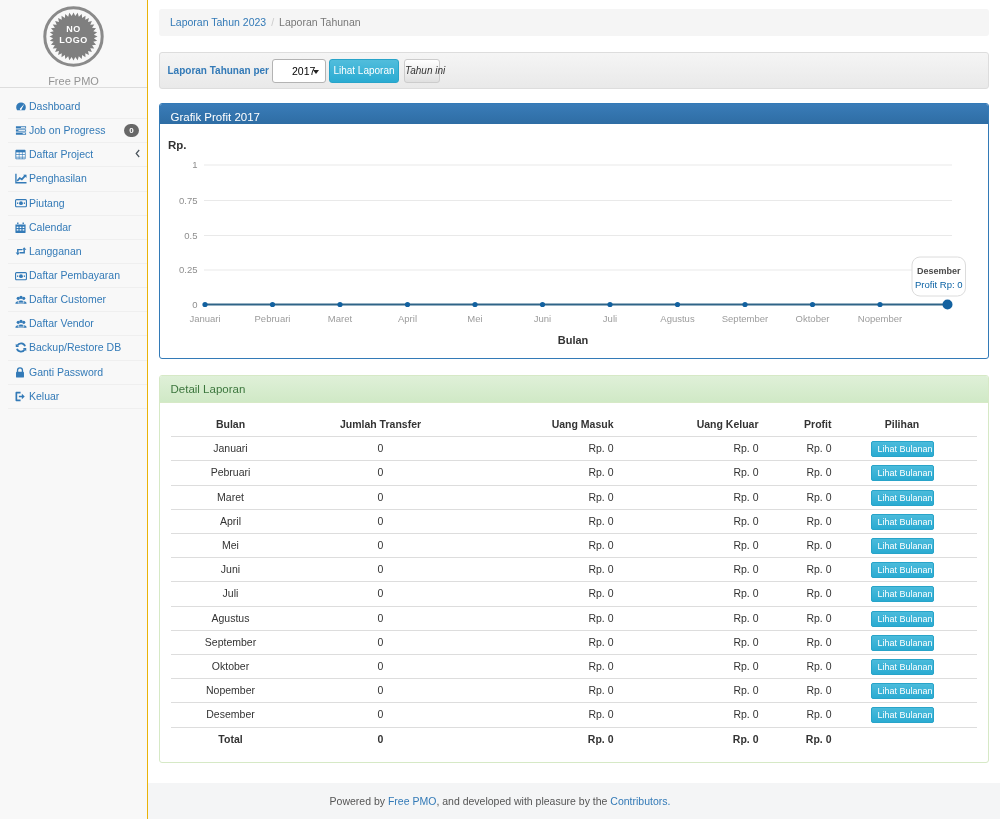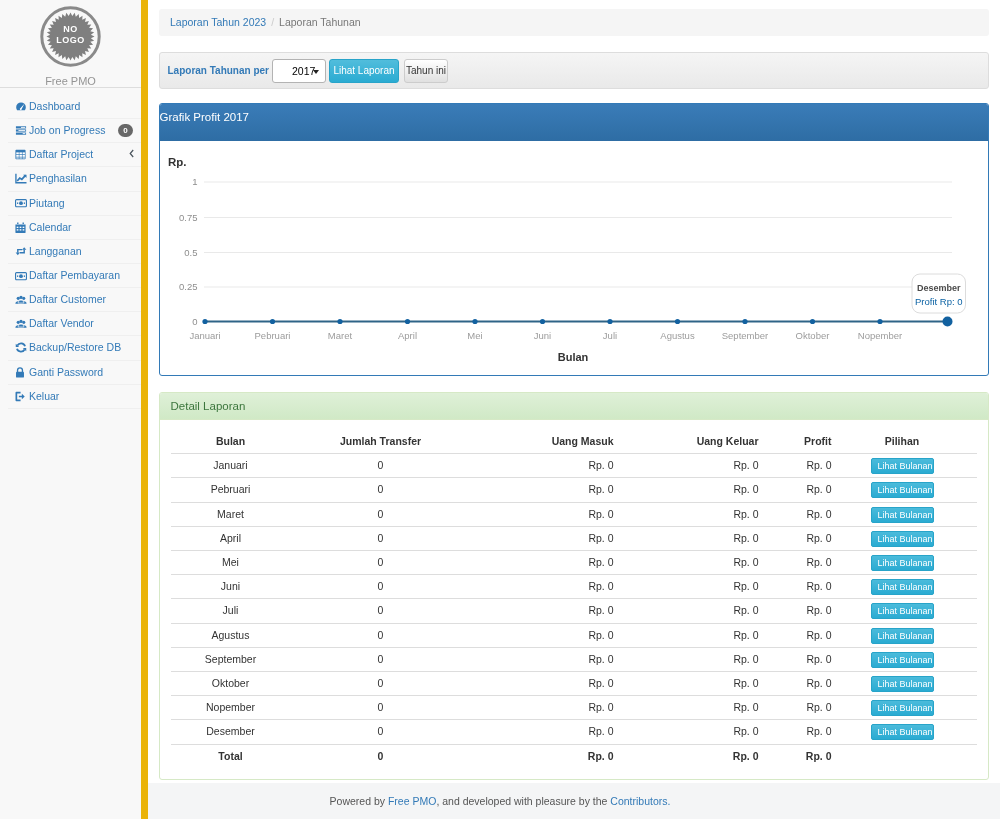--- a/index.html
+++ b/index.html
@@ -1,21 +1,21 @@
 <!DOCTYPE html>
 <html><head>
 <meta charset="utf-8">
 <style>
 * { margin:0; padding:0; box-sizing:border-box; }
 html,body { width:1000px; height:819px; overflow:hidden; }
 body { font-family:"Liberation Sans", sans-serif; font-size:10.5px; color:#333; background:#fff; position:relative; }
 a { color:#337ab7; text-decoration:none; }
 
 
-.sidebar { position:absolute; left:0; top:0; width:148px; height:819px; background:#f8f8f8; border-right:7px solid #eab308; }
+.sidebar { position:absolute; left:0; top:0; width:148px; height:819px; background:#f8f8f8; border-right:1px solid #eab308; }
 .logo-area { height:88px; border-bottom:1px solid #ddd; text-align:center; }
 .logo-area svg { margin-top:6px; }
 .logo-area .brand { display:block; color:#949494; font-size:11px; margin-top:6px; }
 .nav { list-style:none; margin-top:7px;padding-left:8px; }
 .nav li { position:relative; height:24.15px; line-height:23.2px; border-bottom:1px solid #efefef; padding-left:7px; white-space:nowrap; }
 .nav li a { font-size:10.5px; color:#337ab7; }
 .nav li .ic { display:inline-block; width:12px; height:11px; vertical-align:-2px; margin-right:2px; }
 .badge0 { position:absolute; right:8px; top:5px; background:#686868; color:#fff; font-size:8px; font-weight:bold; border-radius:7px; width:15px; height:13px; line-height:13px; text-align:center; }
 .chev { position:absolute; right:7px; top:5.5px; }
 .chev svg { display:block; }
@@ -26,26 +26,26 @@
 .breadcrumb .sep { color:#ccc; padding:0 5px; }
 
 .filterbar { height:37px; background:linear-gradient(to bottom,#f5f5f5 0,#e9e9e9 100%); border:1px solid #ddd; border-radius:3px; margin-bottom:14px; display:flex; align-items:center; padding-left:8px; }
 .filterbar .lbl { color:#337ab7; font-weight:bold; font-size:10px; }
 .selbox { width:54px; height:24px; background:#fff; border:1px solid #b3b3b3; border-radius:3px; margin-left:3px; position:relative; font-size:10.5px; line-height:22px; padding-left:19px; color:#000; }
 .selbox .caret { position:absolute; right:6px; top:10px; width:0; height:0; border-left:3.5px solid transparent; border-right:3.5px solid transparent; border-top:4px solid #222; }
 .btn { border-radius:3px; font-size:10px; text-align:center; white-space:nowrap; display:inline-block; }
 .btn-info { background:linear-gradient(to bottom,#51bddc 0,#2aabd2 100%); border:1px solid #28a4c9; color:#fff; }
 .btn-default { background:linear-gradient(to bottom,#fff 0,#e0e0e0 100%); border:1px solid #ccc; color:#333; }
 .btn-lihat { width:70px; height:24px; line-height:22px; margin-left:3px; }
-.btn-tahun { width:44px; height:24px; line-height:22px; margin-left:5px; }
+.btn-tahun { width:36px; height:24px; line-height:22px; margin-left:5px;font-style:italic; }
 
 
 .panel { border-radius:3px; margin-bottom:16px; background:#fff; }
 .panel-primary { border:1px solid #337ab7; }
-.panel-primary .phead { background:linear-gradient(to bottom,#3a7cb8 0,#2e6da4 100%); color:#fff; height:37px; line-height:27px; font-size:11.5px; border-radius:2px 2px 0 0; }
+.panel-primary .phead { background:linear-gradient(to bottom,#3a7cb8 0,#2e6da4 100%); color:#fff; height:20px; line-height:27px; padding-left:11px; font-size:11.5px; border-radius:2px 2px 0 0; }
 .panel-success { border:1px solid #d6e9c6; }
 .panel-success .phead { background:linear-gradient(to bottom,#dff0d8 0,#d0e9c6 100%); color:#3c763d; height:27px; line-height:27px; padding-left:11px; font-size:11.5px; border-radius:2px 2px 0 0; border-bottom:1px solid #d6e9c6; }
 
 
 .tblwrap { padding:10px 11px 11.5px 11px; }
 table.rpt { width:100%; border-collapse:collapse; font-size:10.5px; table-layout:fixed; }
 table.rpt th, table.rpt td { height:23.2px; padding:0 8px; border-top:1px solid #ddd; line-height:23.2px; }
 table.rpt thead th { border-top:none; font-weight:bold; }
 table.rpt .c { text-align:center; }
 table.rpt .r { text-align:right; }

